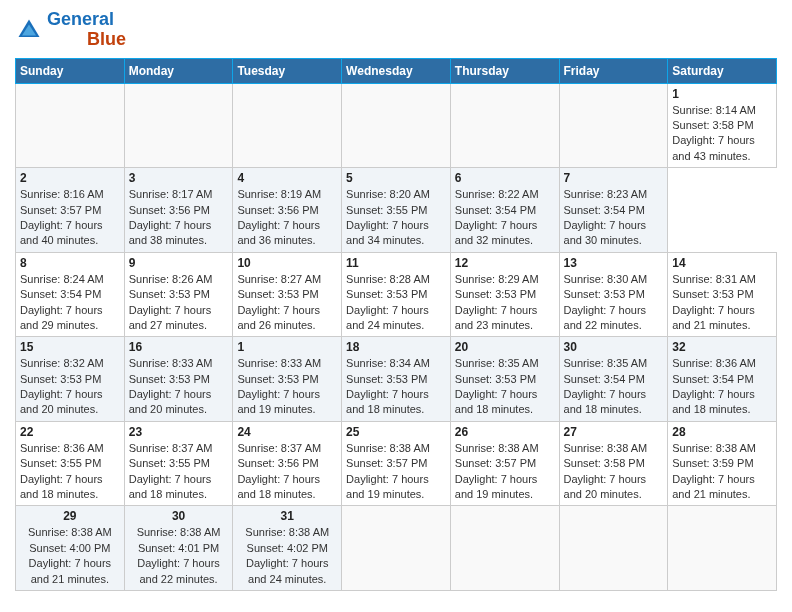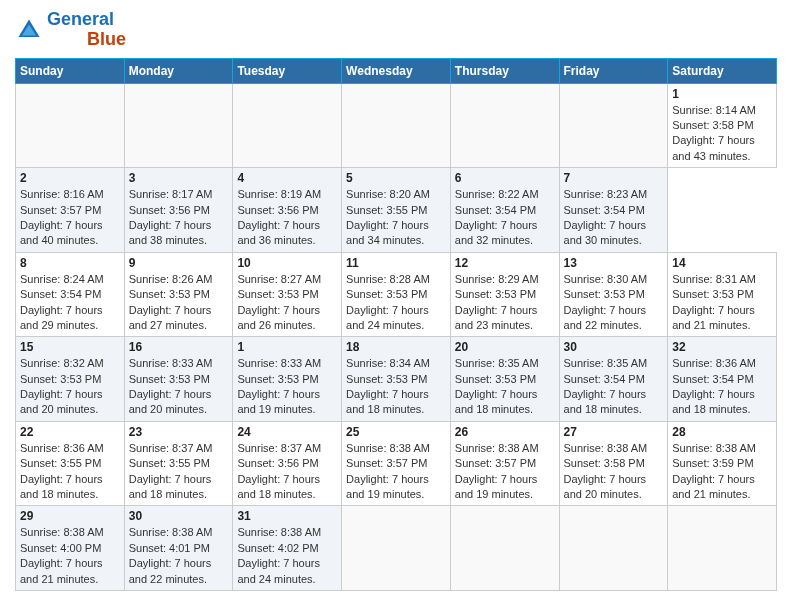--- a/index.html
+++ b/index.html
@@ -86,20 +86,21 @@
     .day-info {
       font-size: 11px;
       color: #333;
       line-height: 1.4;
     }
     .empty-cell {
       background: #f9f9f9 !important;
     }
     .last-row td {
       height: 70px;
+      text-align: center;
     }
   </style>
 </head>
 <body>
 
 <div class="page">
   <div class="header">
     <div class="logo">
       <svg class="logo-icon" viewBox="0 0 40 40">
         <polygon points="20,5 35,30 5,30" fill="#1a6fba"></polygon>

